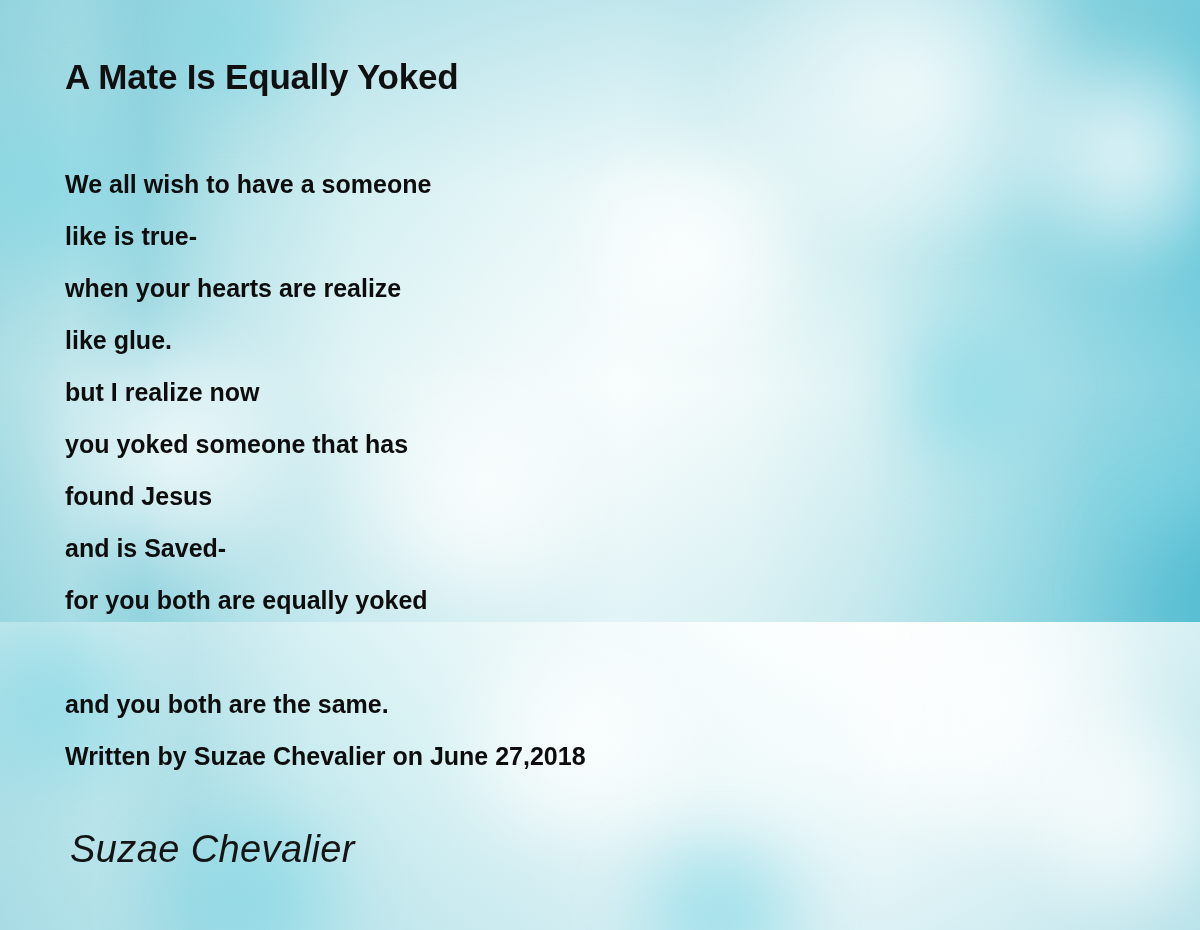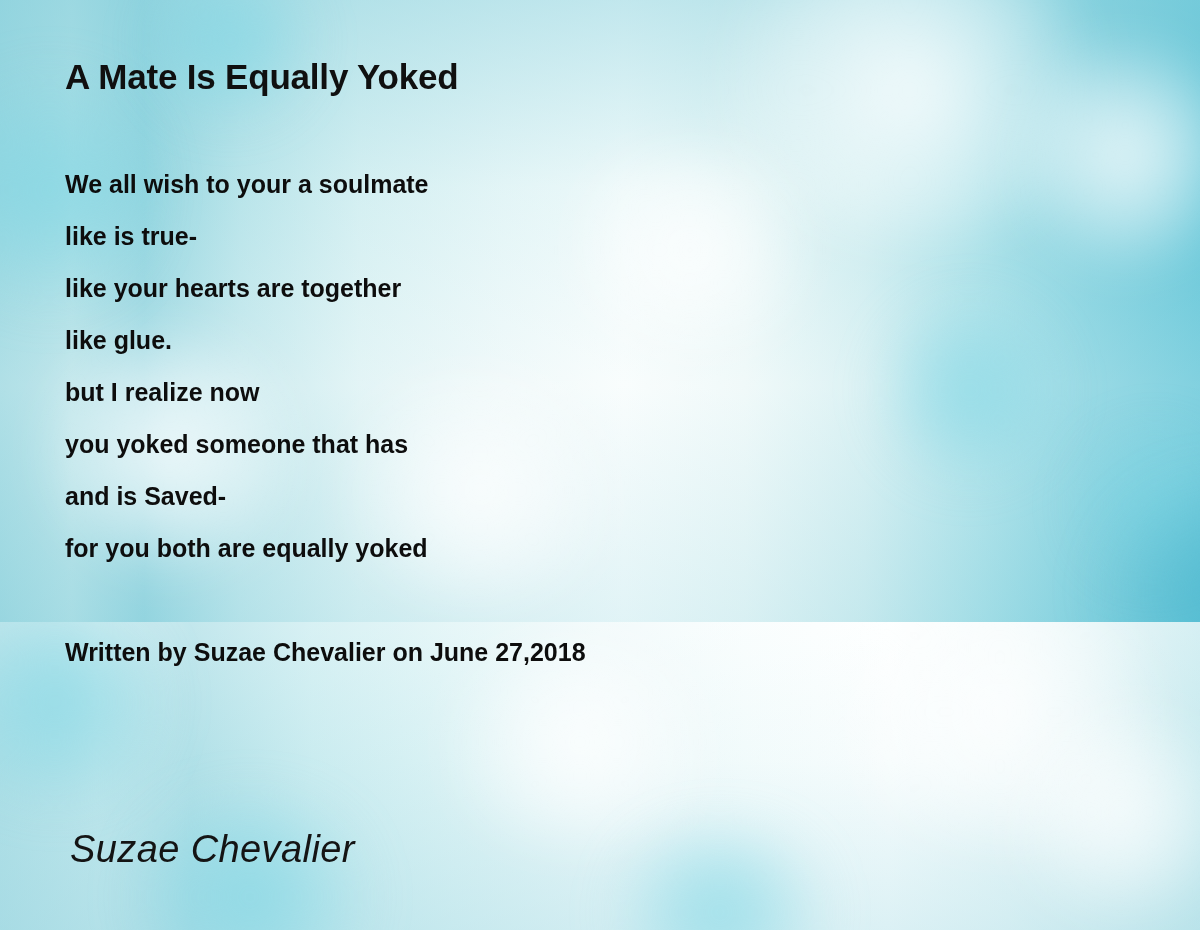--- a/index.html
+++ b/index.html
@@ -179,28 +179,30 @@
     <div class="blob blob-teal" style="left:120px; top:180px; width:260px; height:190px;"></div>
     <div class="blob blob-white" style="left:430px; top:20px; width:300px; height:200px;"></div>
     <div class="blob blob-teal" style="left:600px; top:210px; width:240px; height:160px;"></div>
   </div>
 
   <div id="poem-content">
 
     <div id="poem-title">A Mate Is Equally Yoked</div>
 
     <div id="poem-lines">
-      <div class="poem-line">We all wish to your a soulmate</div>
+      <div class="poem-line">We all wish to have a someone</div>
       <div class="poem-line">like is true-</div>
-      <div class="poem-line">like your hearts are together</div>
+      <div class="poem-line">when your hearts are realize</div>
       <div class="poem-line">like glue.</div>
       <div class="poem-line">but I realize now</div>
       <div class="poem-line">you yoked someone that has</div>
+      <div class="poem-line">found Jesus</div>
       <div class="poem-line">and is Saved-</div>
       <div class="poem-line">for you both are equally yoked</div>
       <div class="poem-line blank">&nbsp;</div>
+      <div class="poem-line">and you both are the same.</div>
       <div class="poem-line">Written by Suzae Chevalier on June 27,2018</div>
     </div>
 
     <div id="poem-signature">Suzae Chevalier</div>
 
   </div>
 </div>
 
 </body></html>

